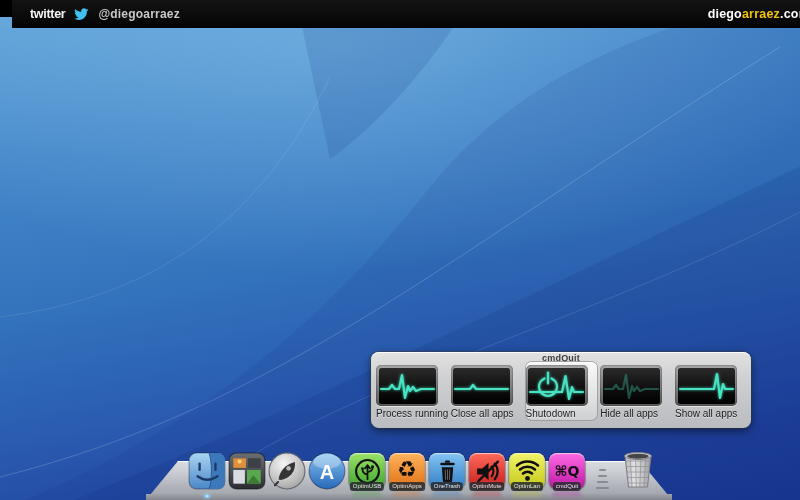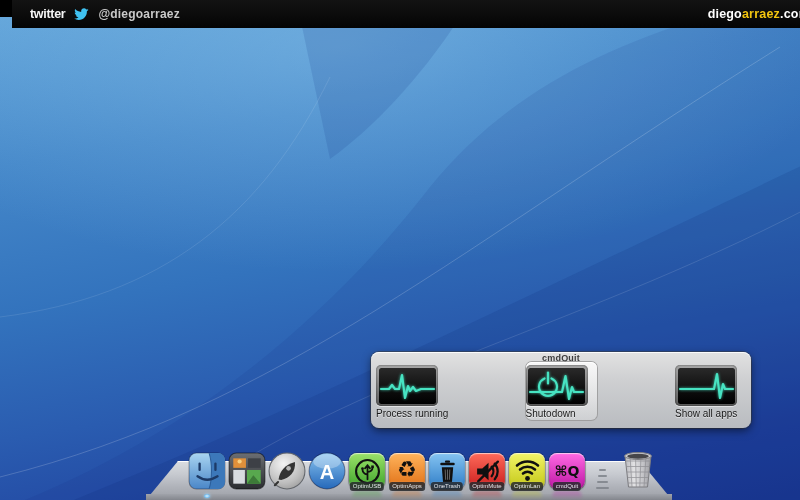--- a/index.html
+++ b/index.html
@@ -125,34 +125,54 @@
         <div class="tile-frame">
             <div class="tile-screen">
           <svg viewBox="0 0 57 36" preserveAspectRatio="none">
             <path class="ekg" d="M2 21 L10 21 L13 17 L16 21 L20 21 L23 7 L26 30 L29 18 L31 23 L34 19 L37 23 L42 21 L55 21"></path>
           </svg>
             </div>
           </div>
         <div class="tile-label">Process running</div>
       </div>
 
+      <div class="tile">
+        <div class="tile-frame">
+            <div class="tile-screen">
+          <svg viewBox="0 0 57 36" preserveAspectRatio="none">
+            <path class="ekg" d="M2 21 L17 21 L20 17 L23 21 L55 21"></path>
+          </svg>
+            </div>
+          </div>
+        <div class="tile-label">Close all apps</div>
+      </div>
 
       <div class="tile selected">
         <div class="tile-frame">
             <div class="tile-screen">
           <svg viewBox="0 0 57 36" preserveAspectRatio="none">
             <path class="ekg" d="M2 24 L34 24 L37.5 8 L41 31 L44 19 L46 24 L55 24"></path>
             <path class="ekg" d="M16.5 10.5 A9 9 0 1 0 23.5 10.5"></path>
             <path class="ekg" d="M20 4.5 L20 15.5"></path>
           </svg>
             </div>
           </div>
         <div class="tile-label">Shutodown</div>
       </div>
 
+      <div class="tile">
+        <div class="tile-frame">
+            <div class="tile-screen">
+          <svg viewBox="0 0 57 36" preserveAspectRatio="none">
+            <path class="ekg dim" d="M2 21 L10 21 L13 17 L16 21 L20 21 L23 7 L26 30 L29 18 L31 23 L34 19 L37 23 L42 21 L55 21"></path>
+          </svg>
+            </div>
+          </div>
+        <div class="tile-label">Hide all apps</div>
+      </div>
 
       <div class="tile">
         <div class="tile-frame">
             <div class="tile-screen">
           <svg viewBox="0 0 57 36" preserveAspectRatio="none">
             <path class="ekg" d="M2 21 L36 21 L39 6 L42 30 L45 16 L47 21 L55 21"></path>
           </svg>
             </div>
           </div>
         <div class="tile-label">Show all apps</div>

